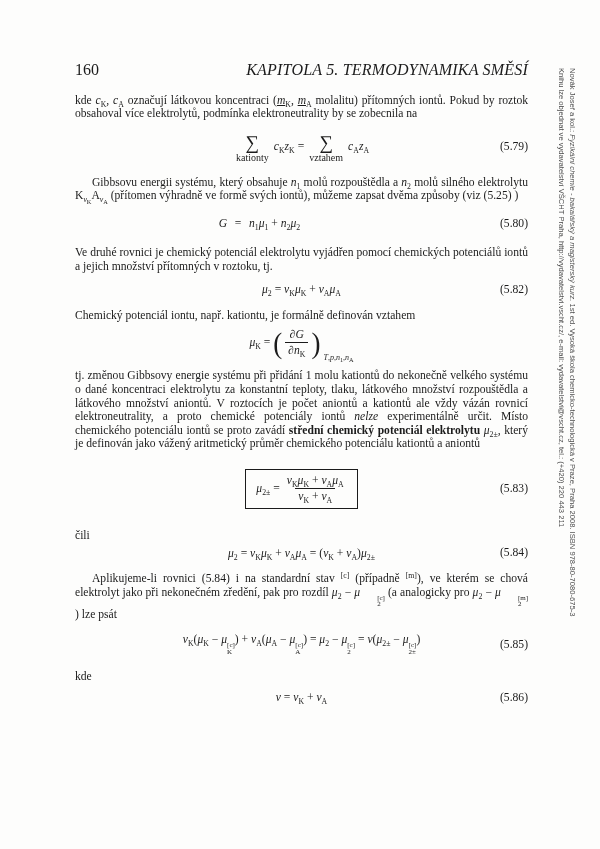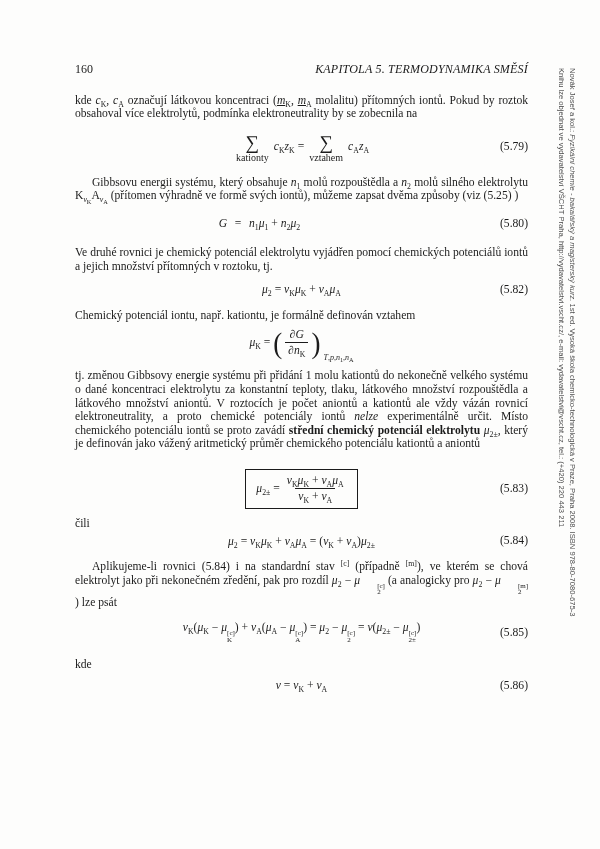--- a/index.html
+++ b/index.html
@@ -6,21 +6,21 @@
   .page {
     position:relative; width:600px; height:849px; background:#fdfdfc;
     overflow:hidden; font-family:"Liberation Serif","DejaVu Serif",serif;
     color:#1b1b1b;
   }
   .content {
     position:absolute; left:75px; top:63px; width:453px;
     font-size:11.6px; line-height:13.6px; text-align:justify;
   }
   .pg-header { display:flex; justify-content:space-between; align-items:baseline;
-    font-size:12px; margin-bottom:17px; }
+    font-size:16px; margin-bottom:17px; }
   .pg-header .chapter { font-style:italic; letter-spacing:0.2px; }
   .para { margin:0; }
   .indent { text-indent:17px; }
   i { font-style:italic; }
   b { font-weight:bold; }
   sub { font-size:7.8px; vertical-align:-3px; line-height:0; }
   sup { font-size:7.8px; vertical-align:4px; line-height:0; }
   sub sub { font-size:6.3px; vertical-align:-2px; }
   .ul { text-decoration:underline; }
   .ss { display:inline-flex; flex-direction:column; align-items:flex-start;
@@ -46,21 +46,21 @@
   
   .m-p1 { margin-bottom:12px; }
   .m-e79 { margin-top:2px; margin-bottom:14px; }
   .m-p2 { margin-bottom:12px; }
   .m-e8081 { margin-bottom:14px; }
   .m-p3 { margin-bottom:10px; }
   .m-e82 { margin-bottom:12px; }
   .m-p4 { margin-bottom:6px; }
   .m-emuk { margin-bottom:12px; }
   .m-p5 { margin-bottom:18px; }
-  .m-e83 { margin-bottom:8px; }
+  .m-e83 { margin-bottom:20px; }
   .m-cili { margin-bottom:4px; }
   .m-e84 { margin-bottom:12px; }
   .m-p7 { margin-bottom:0; }
   .m-p8 { margin-bottom:12px; }
   .m-e85 { margin-bottom:14px; }
   .m-kde { margin-bottom:8px; }
   
   .sidebar {
     position:absolute; top:68px; left:578px; width:580px;
     transform:rotate(90deg); transform-origin:0 0;

